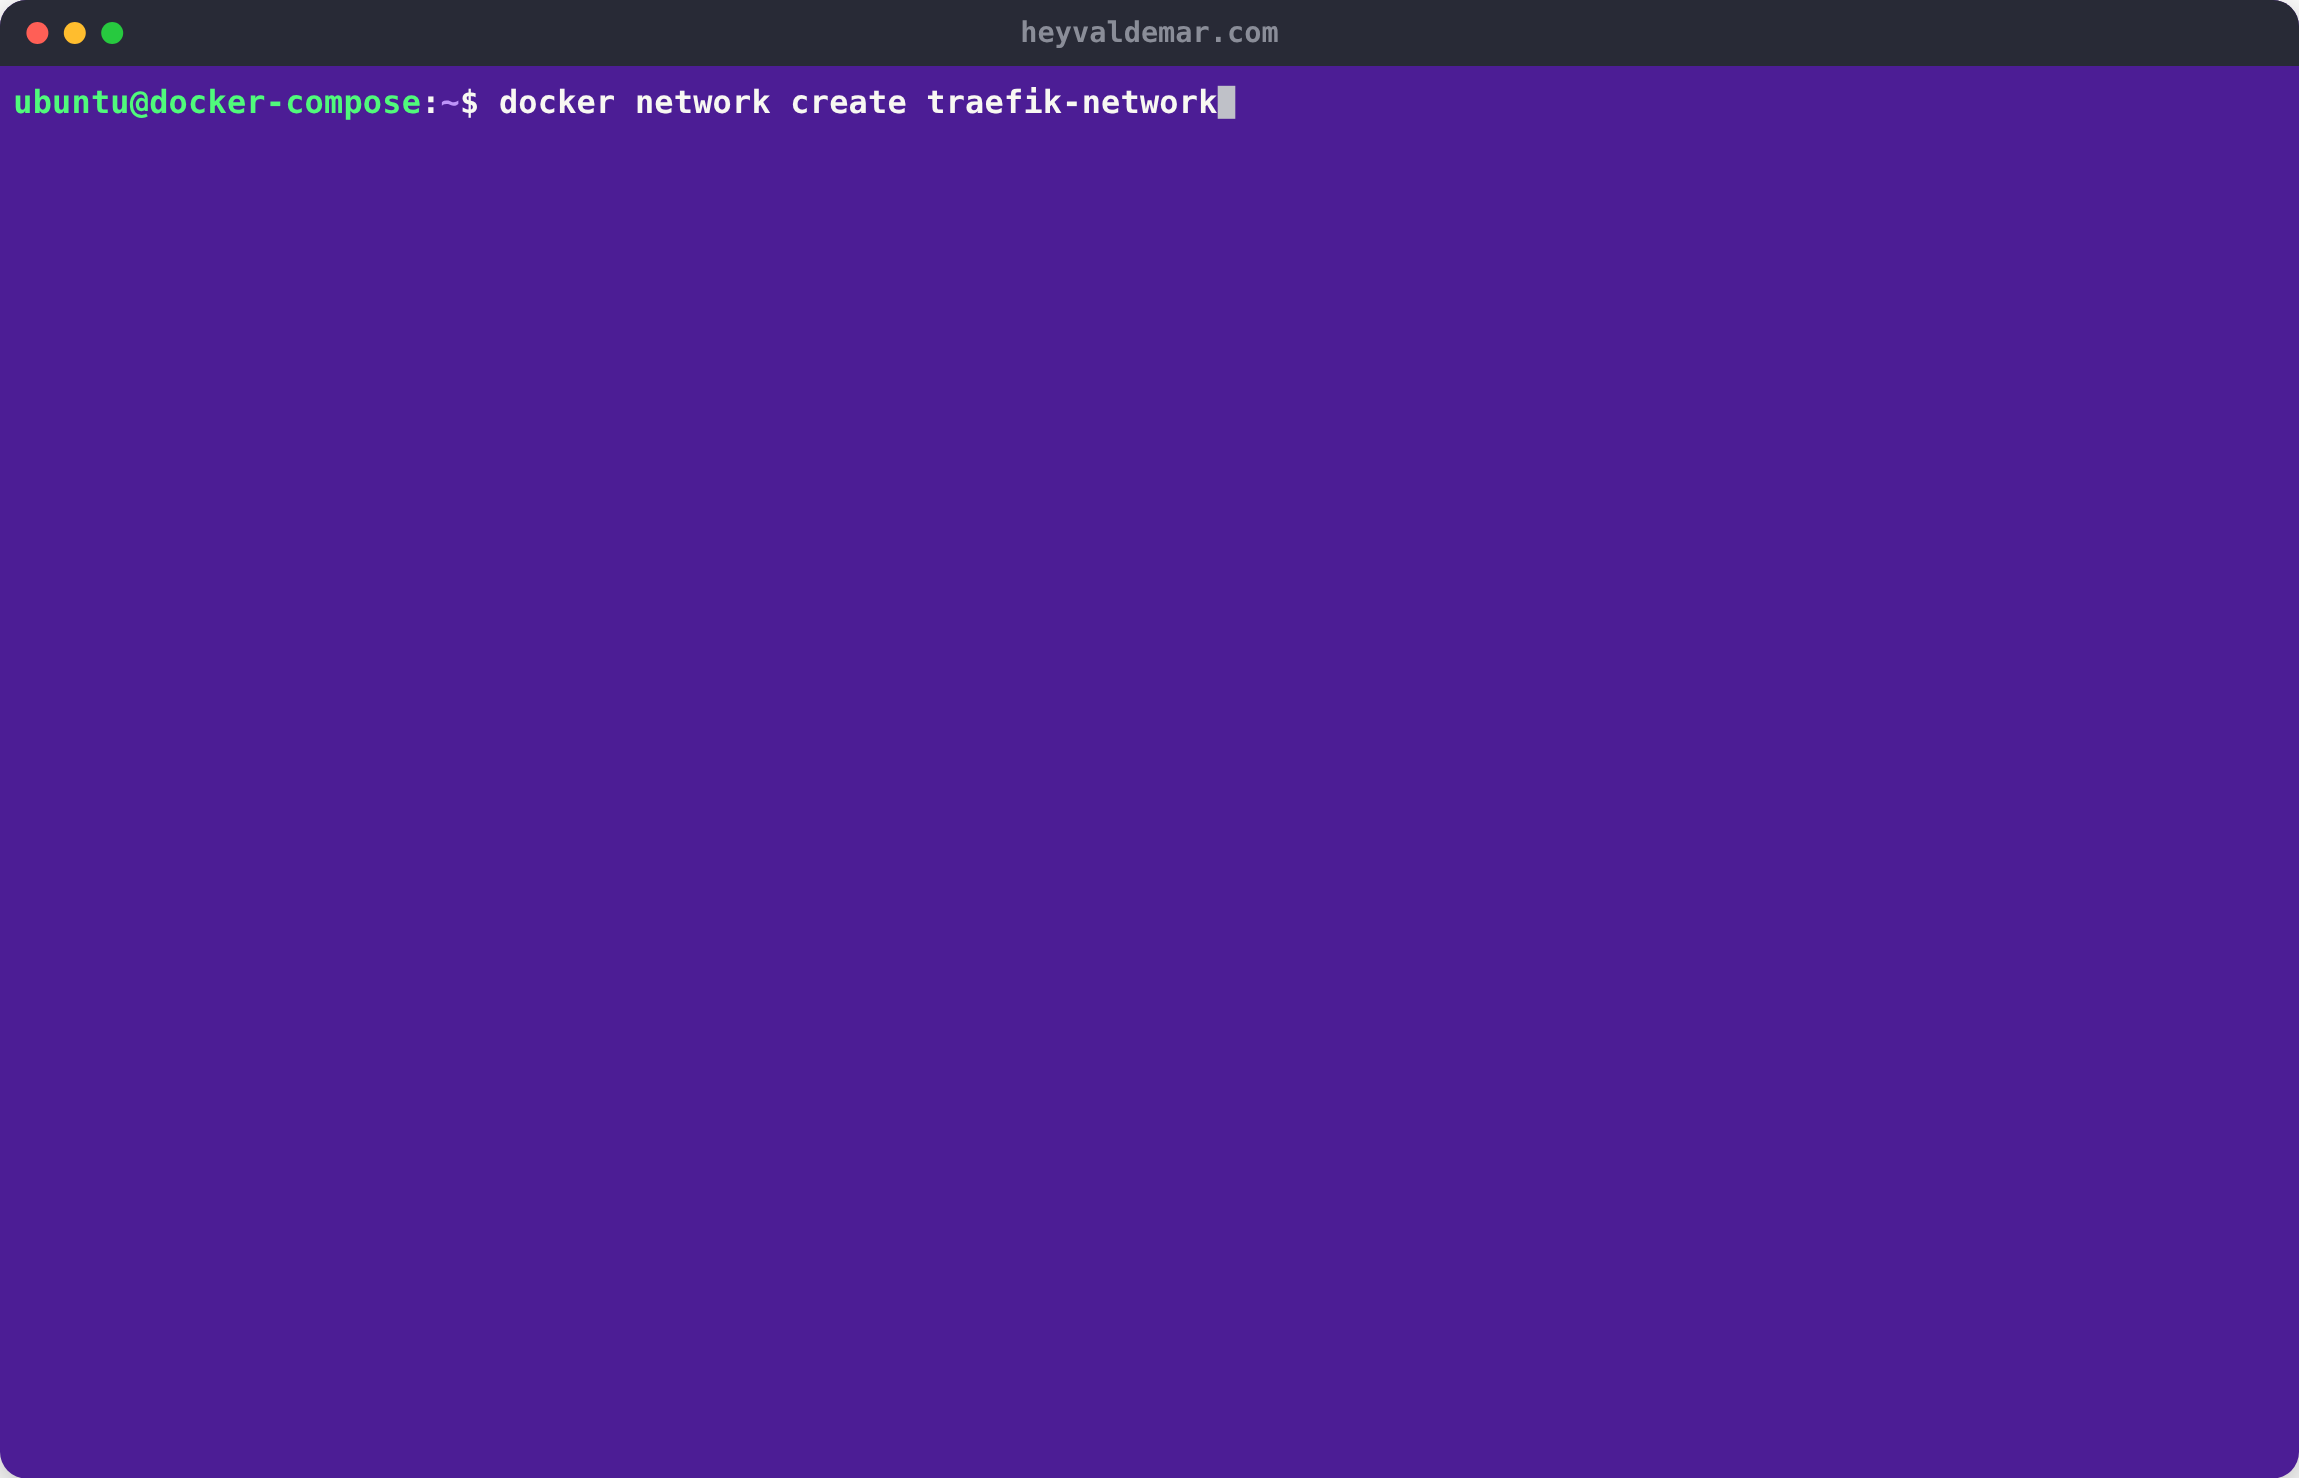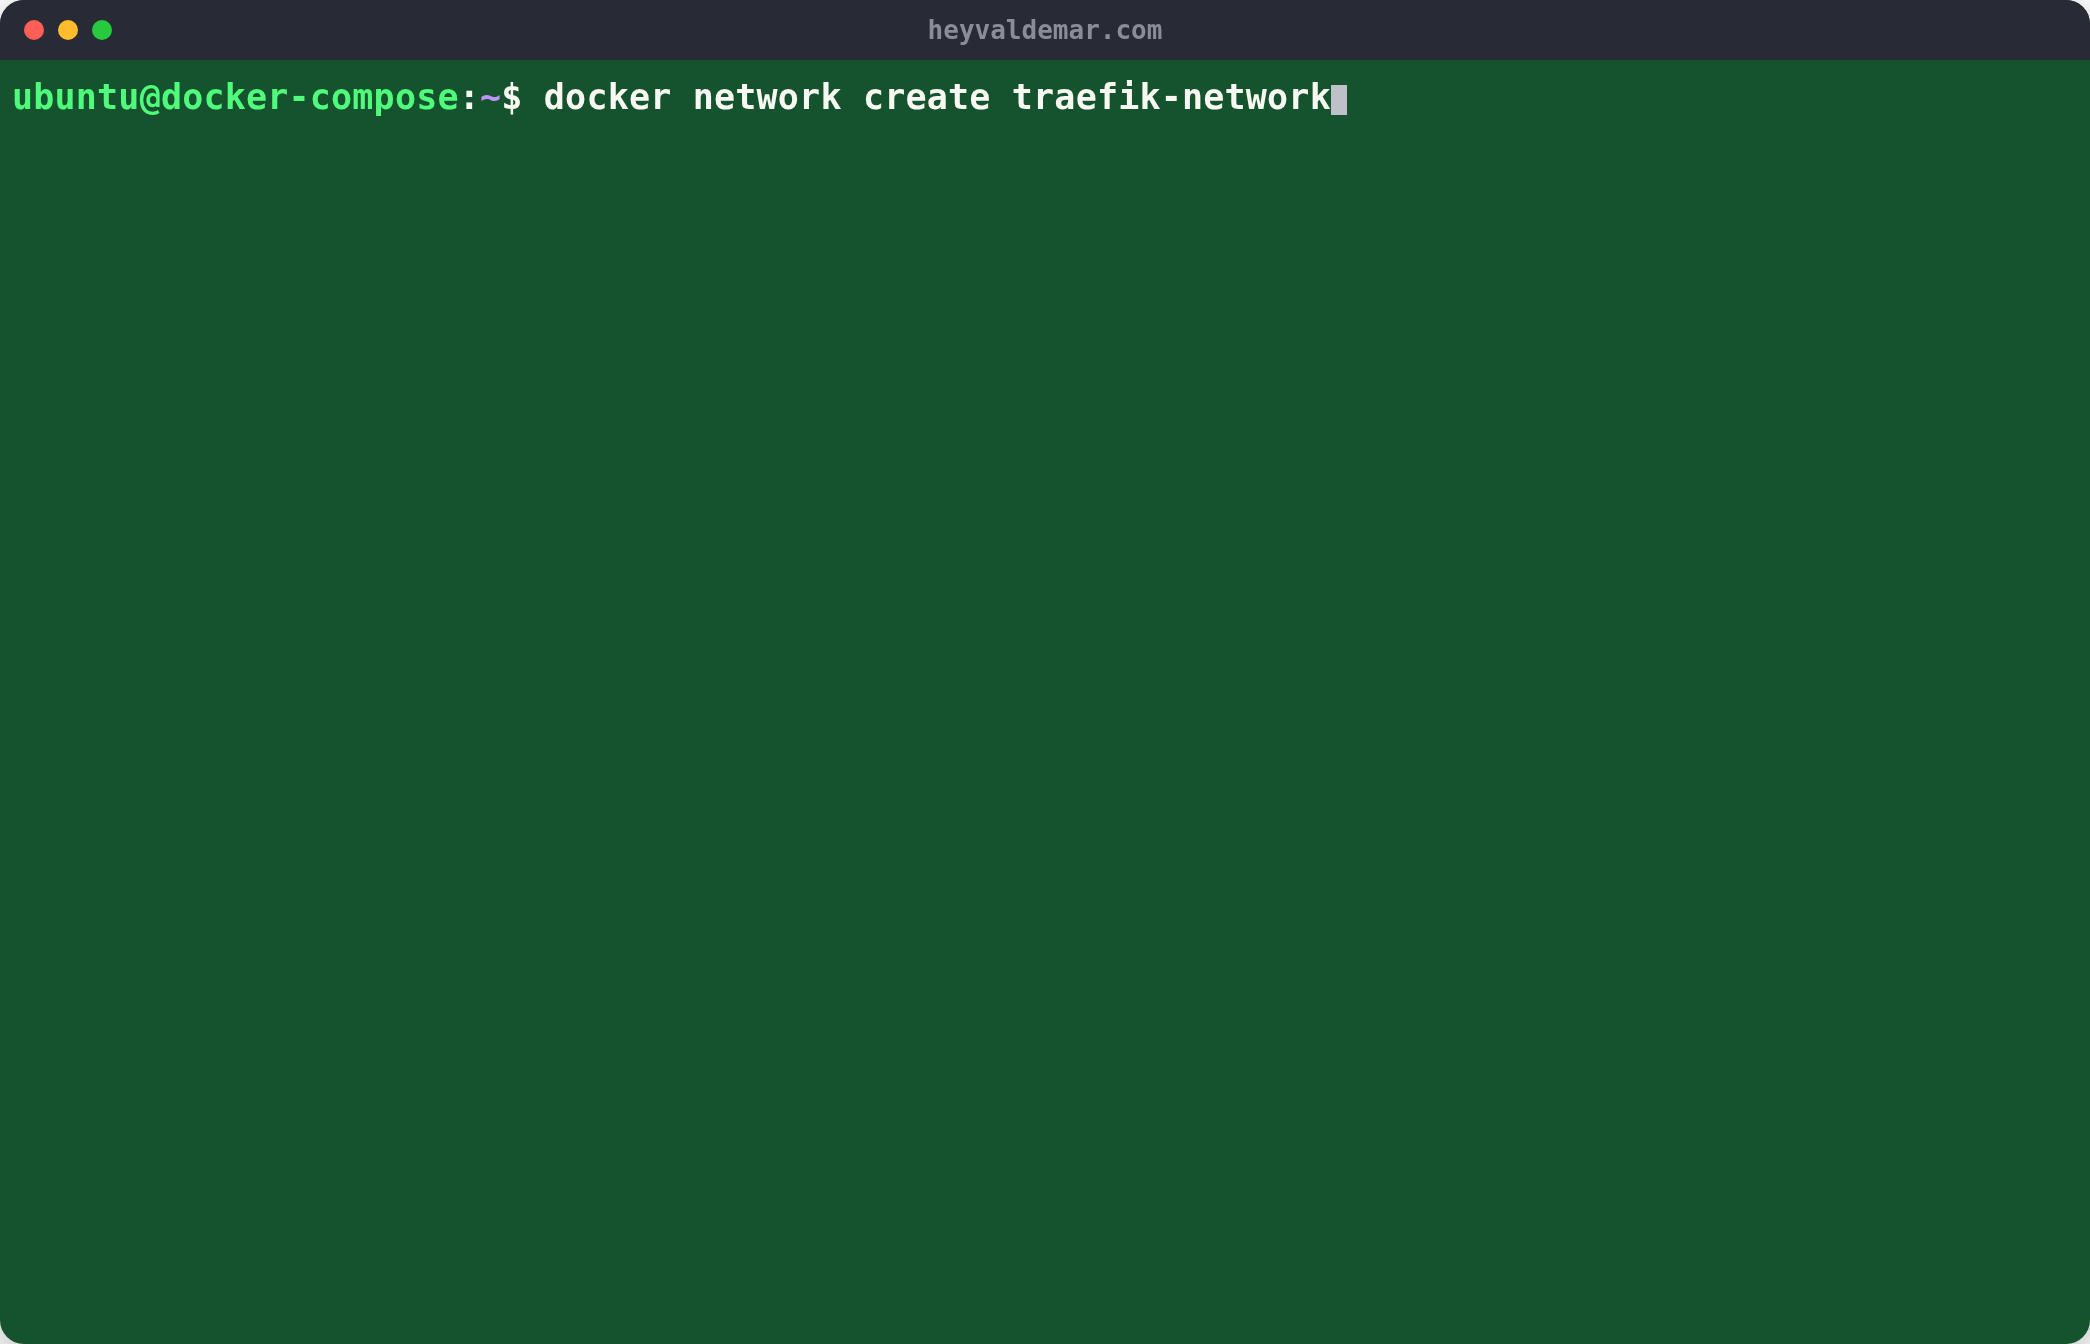--- a/index.html
+++ b/index.html
@@ -12,21 +12,21 @@
       width: 2090px;
       height: 1344px;
       display: flex;
       align-items: flex-start;
       justify-content: center;
       padding: 0;
     }
     .terminal-window {
       width: 2090px;
       height: 1344px;
-      background: #14532d;
+      background: #4c1d95;
       border-radius: 24px;
       overflow: hidden;
       display: flex;
       flex-direction: column;
       box-shadow: 0 10px 40px rgba(0,0,0,0.3);
     }
     .title-bar {
       height: 60px;
       display: flex;
       align-items: center;
@@ -53,21 +53,21 @@
       transform: translateX(-50%);
       color: #8a8d98;
       font-family: ui-monospace, "SF Mono", Menlo, Monaco, Consolas, monospace;
       font-size: 26px;
       font-weight: 600;
     }
     .terminal-body {
       flex: 1;
       padding: 14px 12px;
       font-family: ui-monospace, "SF Mono", Menlo, Monaco, Consolas, monospace;
-      font-size: 35px;
+      font-size: 29px;
       line-height: 1.35;
       color: #f8f8f2;
       white-space: pre;
       letter-spacing: 0.2px;
       font-weight: 600;
     }
     .prompt-line {
       display: inline;
     }
     .user-host {

